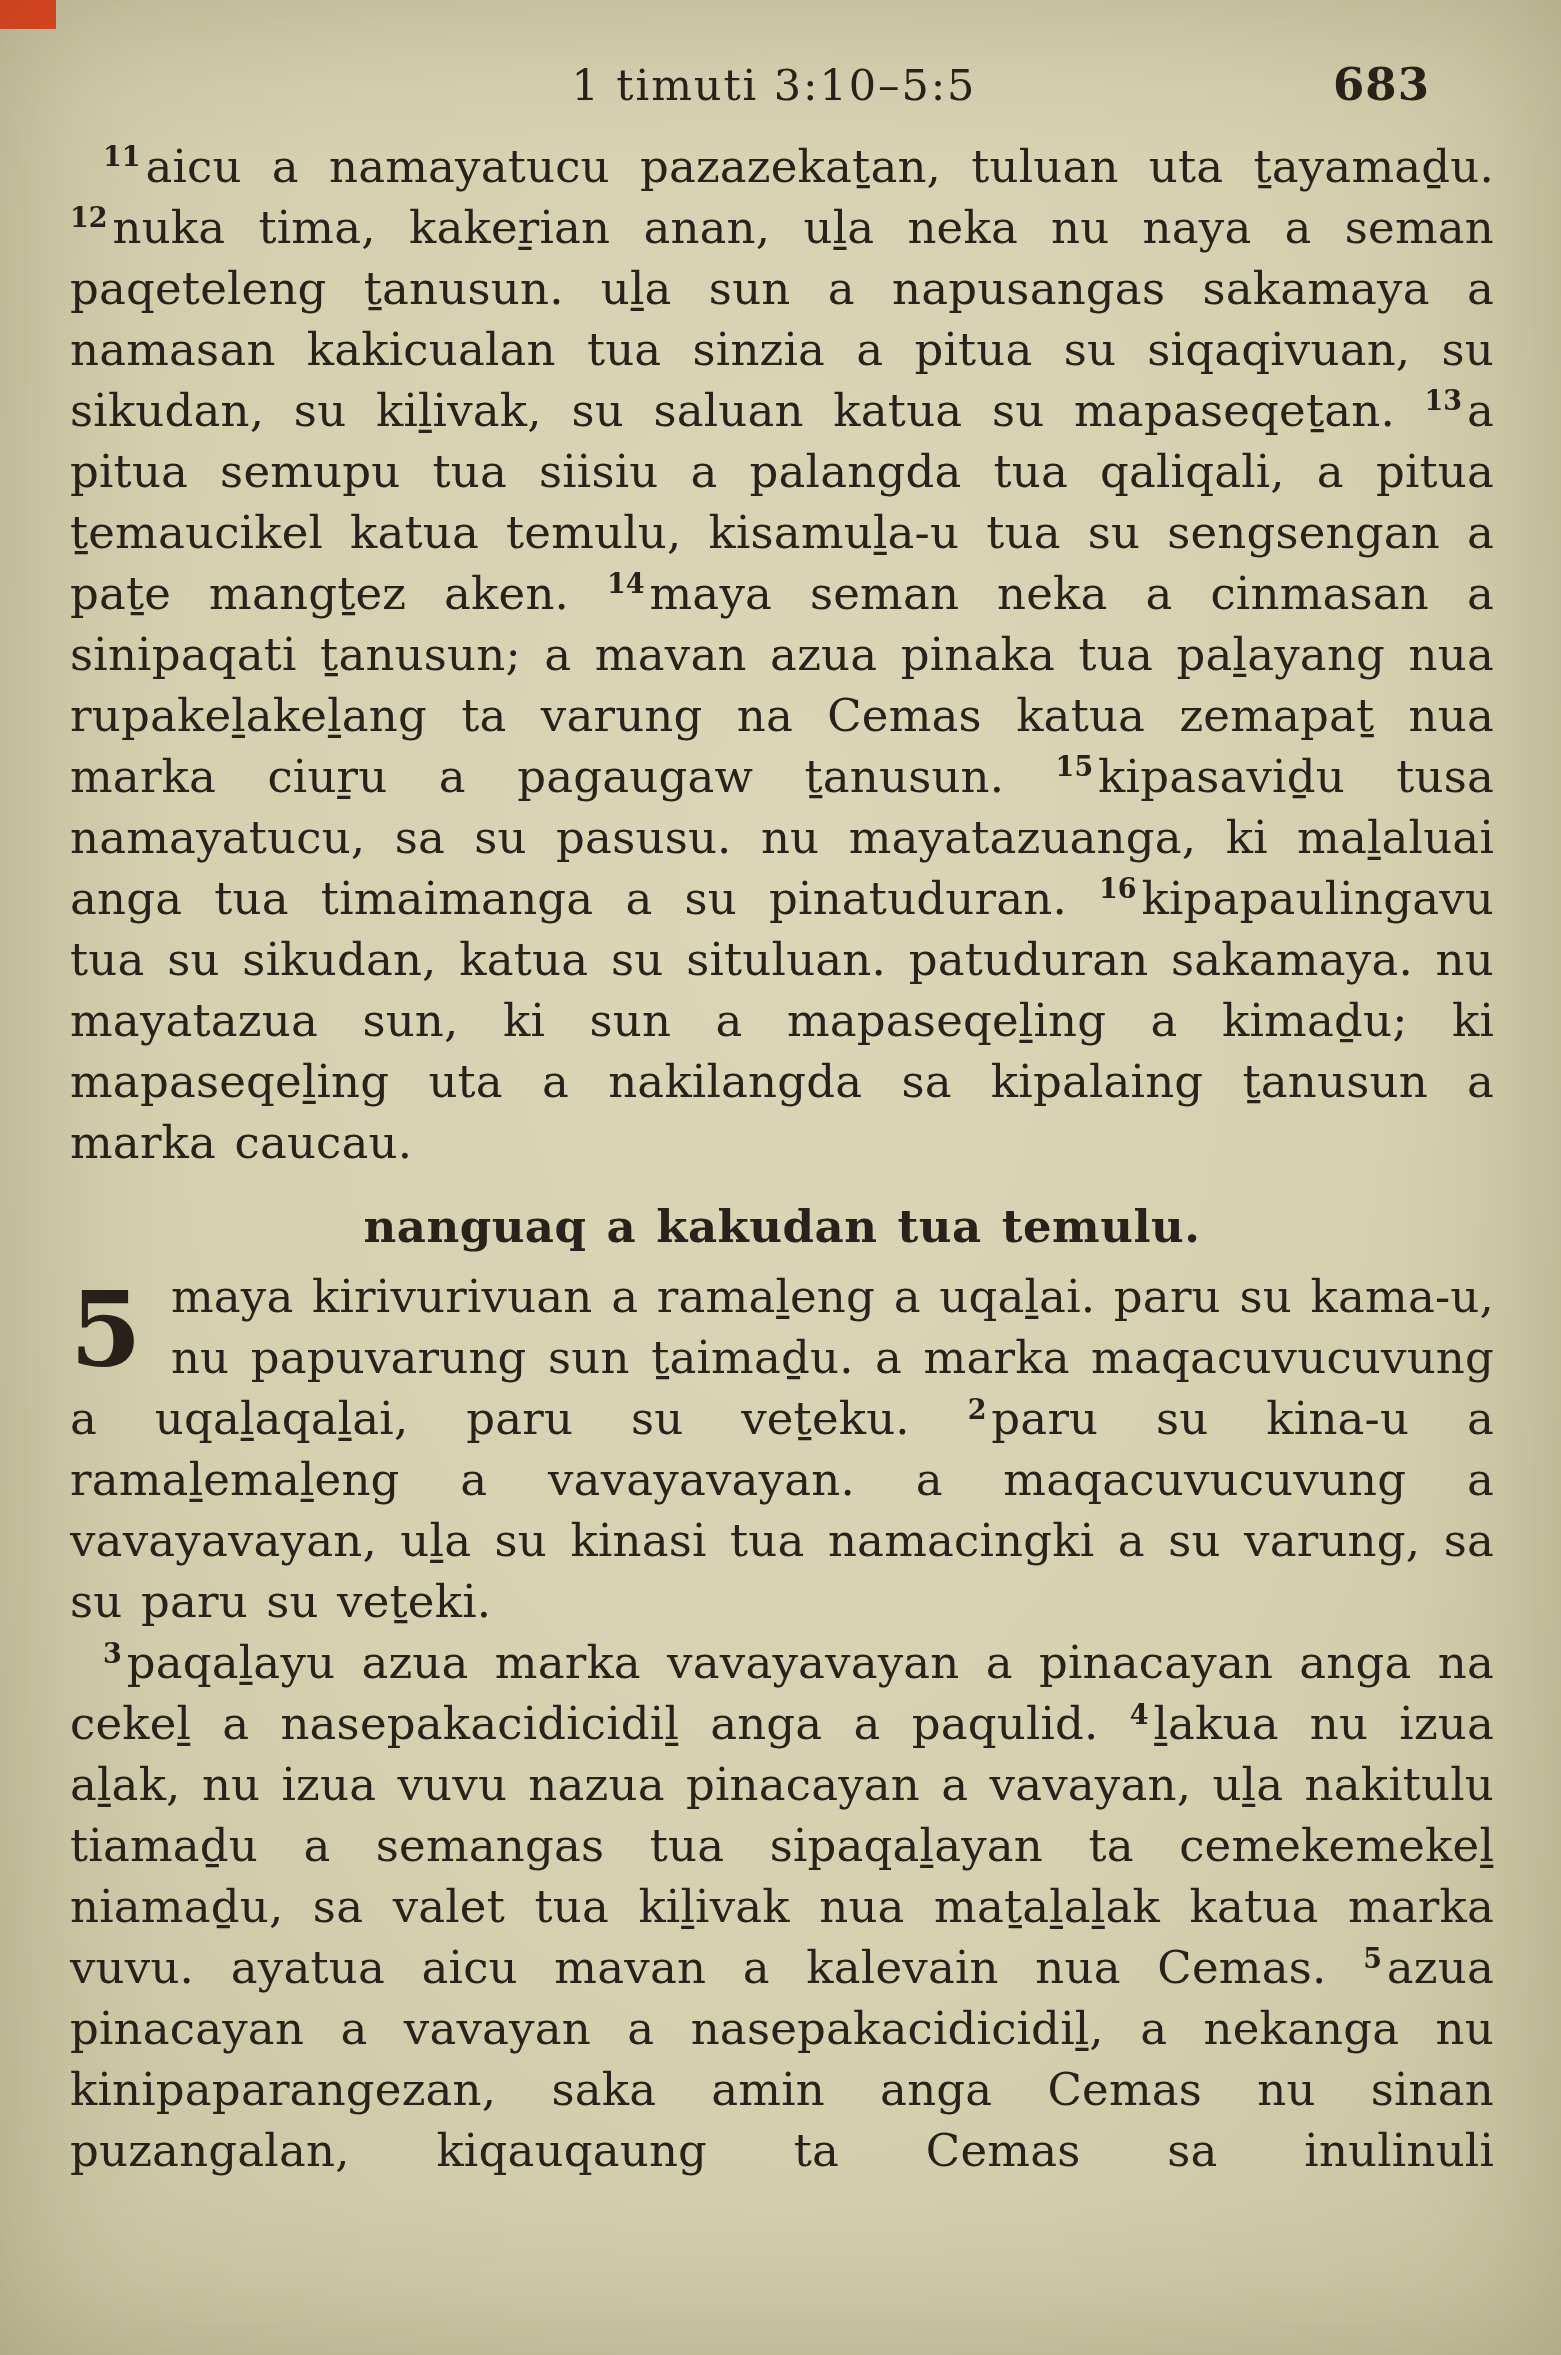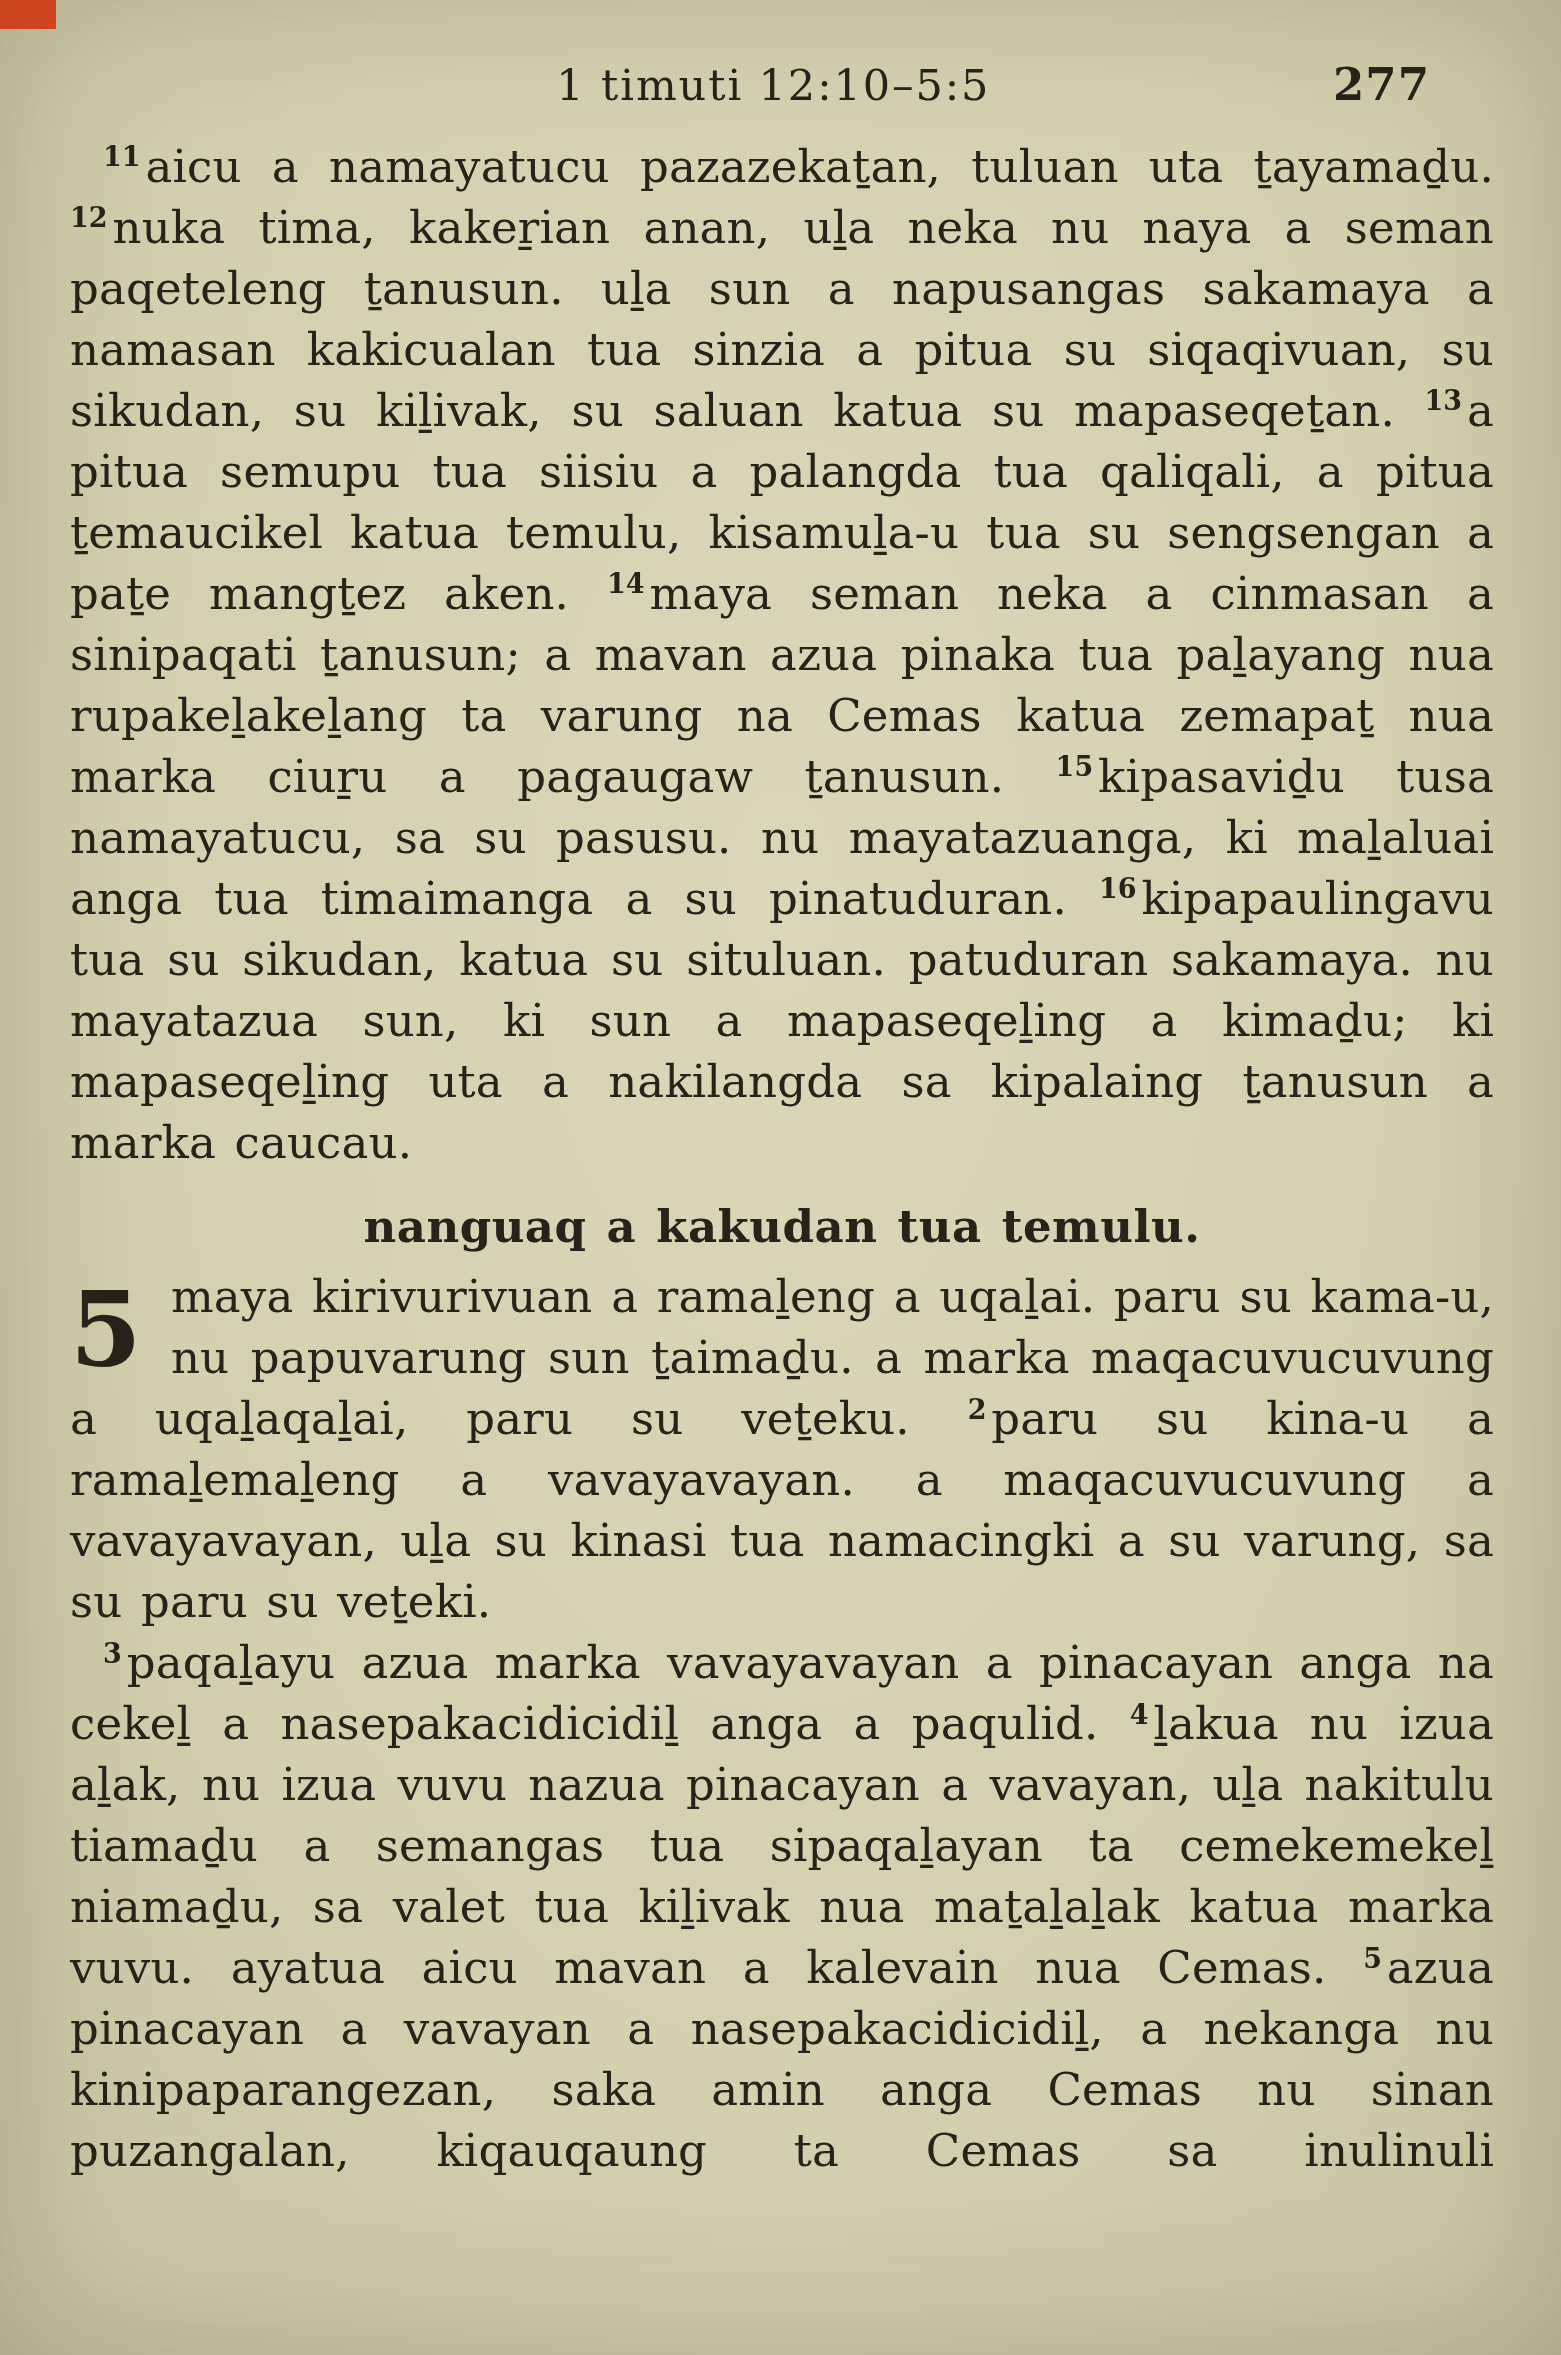--- a/index.html
+++ b/index.html
@@ -35,22 +35,22 @@
   h2.section-heading { font-size: 45px; font-weight: bold; text-align: center; margin: 23px 0 9.7px; letter-spacing: 0.5px; }
   .chapter-num { float: left; font-size: 103px; line-height: 115px; font-weight: bold; margin: 5.8px 29px 0 0; }
 </style>
 </head>
 <body>
 
 <div class="scan">
   <div class="red-corner"></div>
   <div class="page">
     <div class="running-head">
-      <span class="reference">1 timuti 12:10–5:5</span>
-      <span class="page-number">277</span>
+      <span class="reference">1 timuti 3:10–5:5</span>
+      <span class="page-number">683</span>
     </div>
     <div class="text-block">
         <p class="para indent"><span class="verse-num">11</span><span class="run">aicu a namayatucu pazazekaṯan, tuluan uta ṯayamaḏu. </span><span class="verse-num">12</span><span class="run">nuka tima, kakeṟian anan, uḻa neka nu naya a seman paqeteleng ṯanusun.  uḻa sun a napusangas sakamaya a namasan kakicualan tua sinzia a pitua su siqaqivuan, su sikudan, su kiḻivak, su saluan katua su mapaseqeṯan. </span><span class="verse-num">13</span><span class="run">a pitua semupu tua siisiu a palangda tua qaliqali, a pitua ṯemaucikel katua temulu, kisamuḻa-u tua su sengsengan a paṯe mangṯez aken. </span><span class="verse-num">14</span><span class="run">maya seman neka a cinmasan a sinipaqati ṯanusun; a mavan azua pinaka tua paḻayang nua rupakeḻakeḻang ta varung na </span><span class="bold">Cemas</span><span class="run"> katua zemapaṯ nua marka ciuṟu a pagaugaw ṯanusun. </span><span class="verse-num">15</span><span class="run">kipasaviḏu tusa namayatucu, sa su pasusu.  nu mayatazuanga, ki maḻaluai anga tua timaimanga a su pinatuduran. </span><span class="verse-num">16</span><span class="run">kipapaulingavu tua su sikudan, katua su situluan.  patuduran sakamaya.  nu mayatazua sun, ki sun a mapaseqeḻing a kimaḏu; ki mapaseqeḻing uta a nakilangda sa kipalaing ṯanusun a marka caucau.</span></p>
         <h2 class="section-heading">nanguaq a kakudan tua temulu.</h2>
         <p class="para chapter"><span class="chapter-num">5</span><span class="run">maya kirivurivuan a ramaḻeng a uqaḻai.  paru su kama-u, nu papuvarung sun ṯaimaḏu.  a marka maqacuvucuvung a uqaḻaqaḻai, paru su veṯeku. </span><span class="verse-num">2</span><span class="run">paru su kina-u a ramaḻemaḻeng a vavayavayan. a maqacuvucuvung a vavayavayan, uḻa su kinasi tua namacingki a su varung, sa su paru su veṯeki.</span></p>
         <p class="para indent flush"><span class="verse-num">3</span><span class="run">paqaḻayu azua marka vavayavayan a pinacayan anga na cekeḻ a nasepakacidicidiḻ anga a paqulid. </span><span class="verse-num">4</span><span class="run">ḻakua nu izua aḻak, nu izua vuvu nazua pinacayan a vavayan, uḻa nakitulu tiamaḏu a semangas tua sipaqaḻayan ta cemekemekeḻ niamaḏu, sa valet tua kiḻivak nua maṯaḻaḻak katua marka vuvu.  ayatua aicu mavan a kalevain nua </span><span class="bold">Cemas.</span><span class="run"> </span><span class="verse-num">5</span><span class="run">azua pinacayan a vavayan a nasepakacidicidiḻ, a nekanga nu kinipaparangezan, saka amin anga </span><span class="bold">Cemas</span><span class="run"> nu sinan puzangalan, kiqauqaung ta </span><span class="bold">Cemas</span><span class="run"> sa inulinuli</span></p>
       </div>
   </div>
   <div class="vignette"></div>
 </div>

